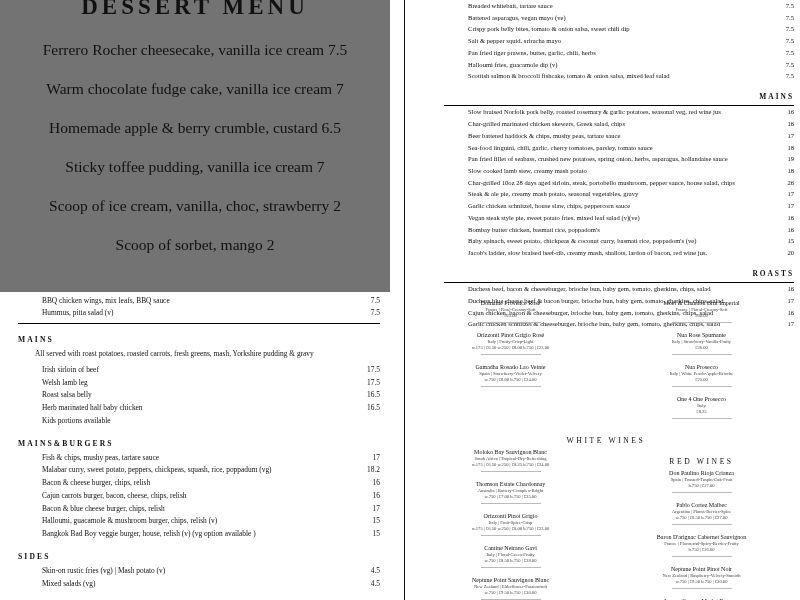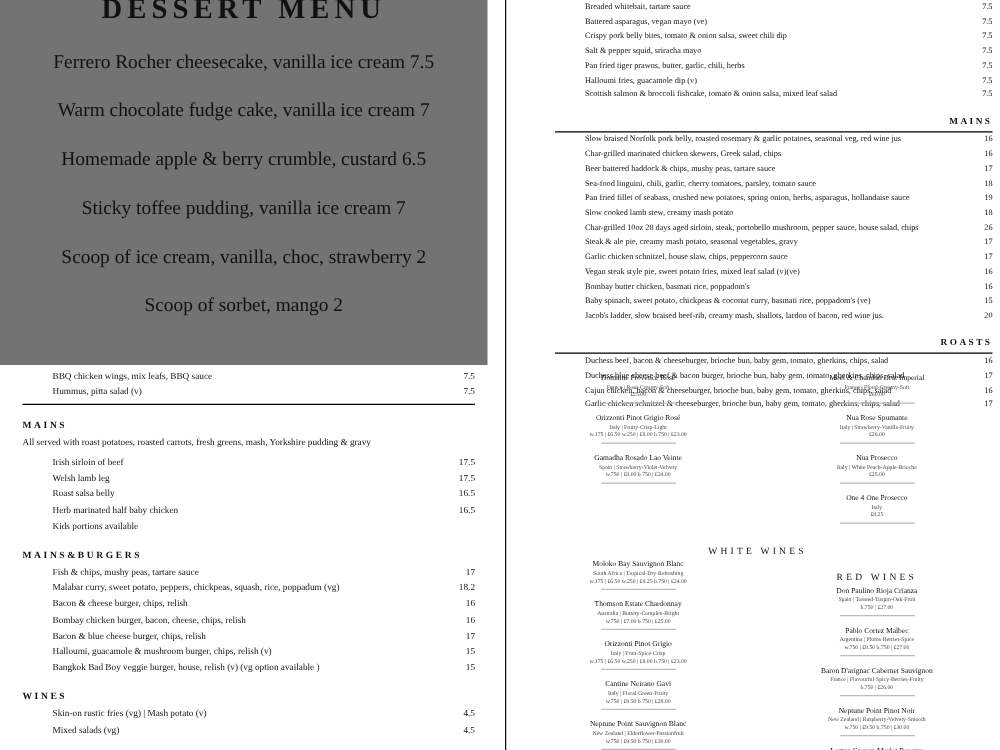--- a/index.html
+++ b/index.html
@@ -26,21 +26,21 @@
   .left-col{
     position:absolute;left:18px;top:282px;width:362px;font-size:7.4px;
     line-height:1.72;
   }
   .sec-head{
     font-weight:700;letter-spacing:2.1px;font-size:7.6px;margin:9px 0 2px;
   }
   .row{display:flex;justify-content:space-between;align-items:baseline;margin-left:24px;}
   .row .nm{padding-right:8px;}
   .row .pr{flex:none;}
-  .note{font-size:7.4px;margin:2px 0 3px;}
+  .note{font-size:7.4px;margin:2px 17px 3px;}
   .rule{border-top:1px solid #000;margin:3px 0 0;}
 
   
   .right-col{
     position:absolute;left:444px;top:0;width:350px;font-size:6.6px;
     line-height:1.78;
     text-align:right;
   }
   .right-col .row .pr{color:#111;}
   .rsec{font-weight:700;letter-spacing:2px;font-size:7.4px;margin:8px 0 2px;}
@@ -118,36 +118,36 @@
         </div>
         <div class="row">
           <span class="nm">Malabar curry, sweet potato, peppers, chickpeas, squash, rice, poppadum (vg)</span>
           <span class="pr">18.2</span>
         </div>
         <div class="row">
           <span class="nm">Bacon &amp; cheese burger, chips, relish</span>
           <span class="pr">16</span>
         </div>
         <div class="row">
-          <span class="nm">Bombay chicken burger, bacon, cheese, chips, relish</span>
+          <span class="nm">Cajun carrots burger, bacon, cheese, chips, relish</span>
           <span class="pr">16</span>
         </div>
         <div class="row">
           <span class="nm">Bacon &amp; blue cheese burger, chips, relish</span>
           <span class="pr">17</span>
         </div>
         <div class="row">
           <span class="nm">Halloumi, guacamole &amp; mushroom burger, chips, relish (v)</span>
           <span class="pr">15</span>
         </div>
         <div class="row">
           <span class="nm">Bangkok Bad Boy veggie burger, house, relish (v) (vg option available )</span>
           <span class="pr">15</span>
         </div>
-        <div class="sec-head">WINES</div>
+        <div class="sec-head">SIDES</div>
         <div class="row">
           <span class="nm">Skin-on rustic fries (vg) | Mash potato (v)</span>
           <span class="pr">4.5</span>
         </div>
         <div class="row">
           <span class="nm">Mixed salads (vg)</span>
           <span class="pr">4.5</span>
         </div>
       </div>
   </div>

